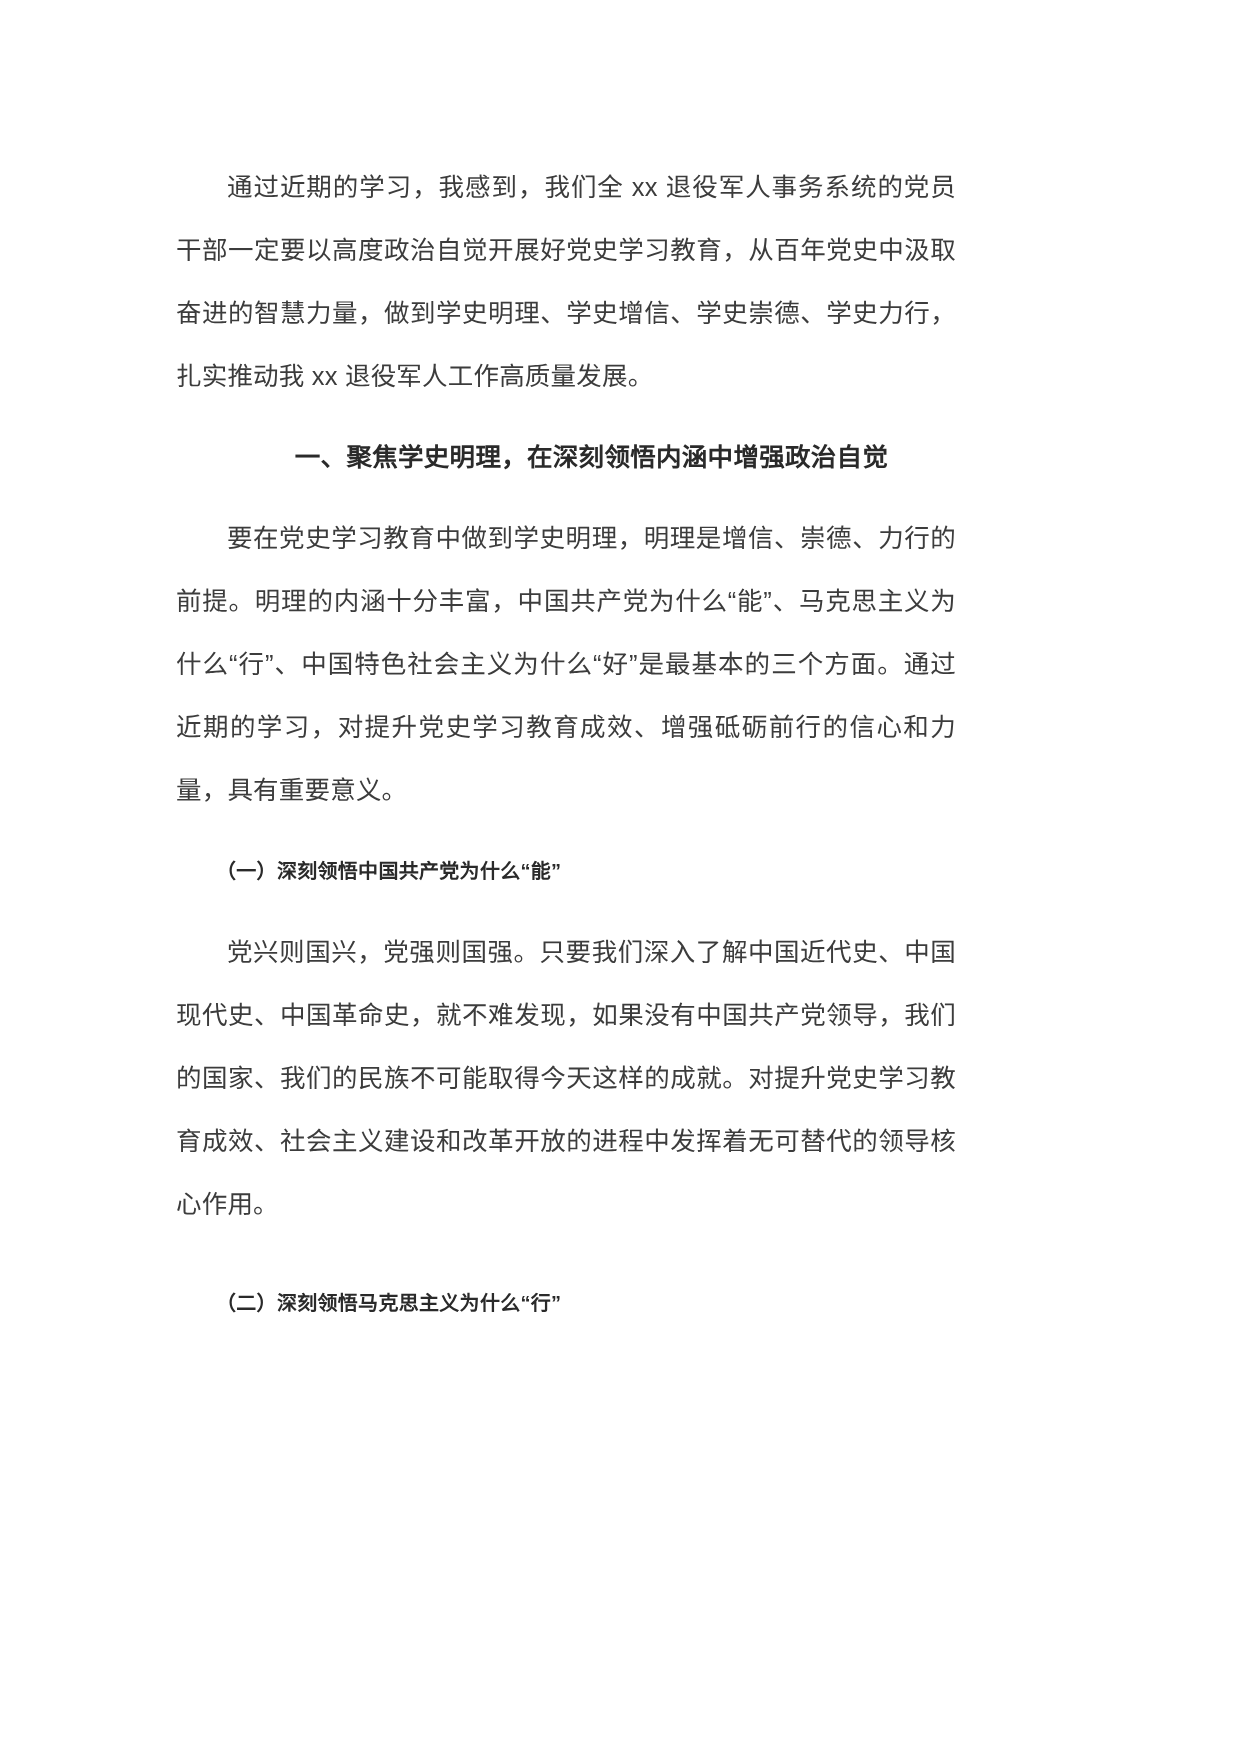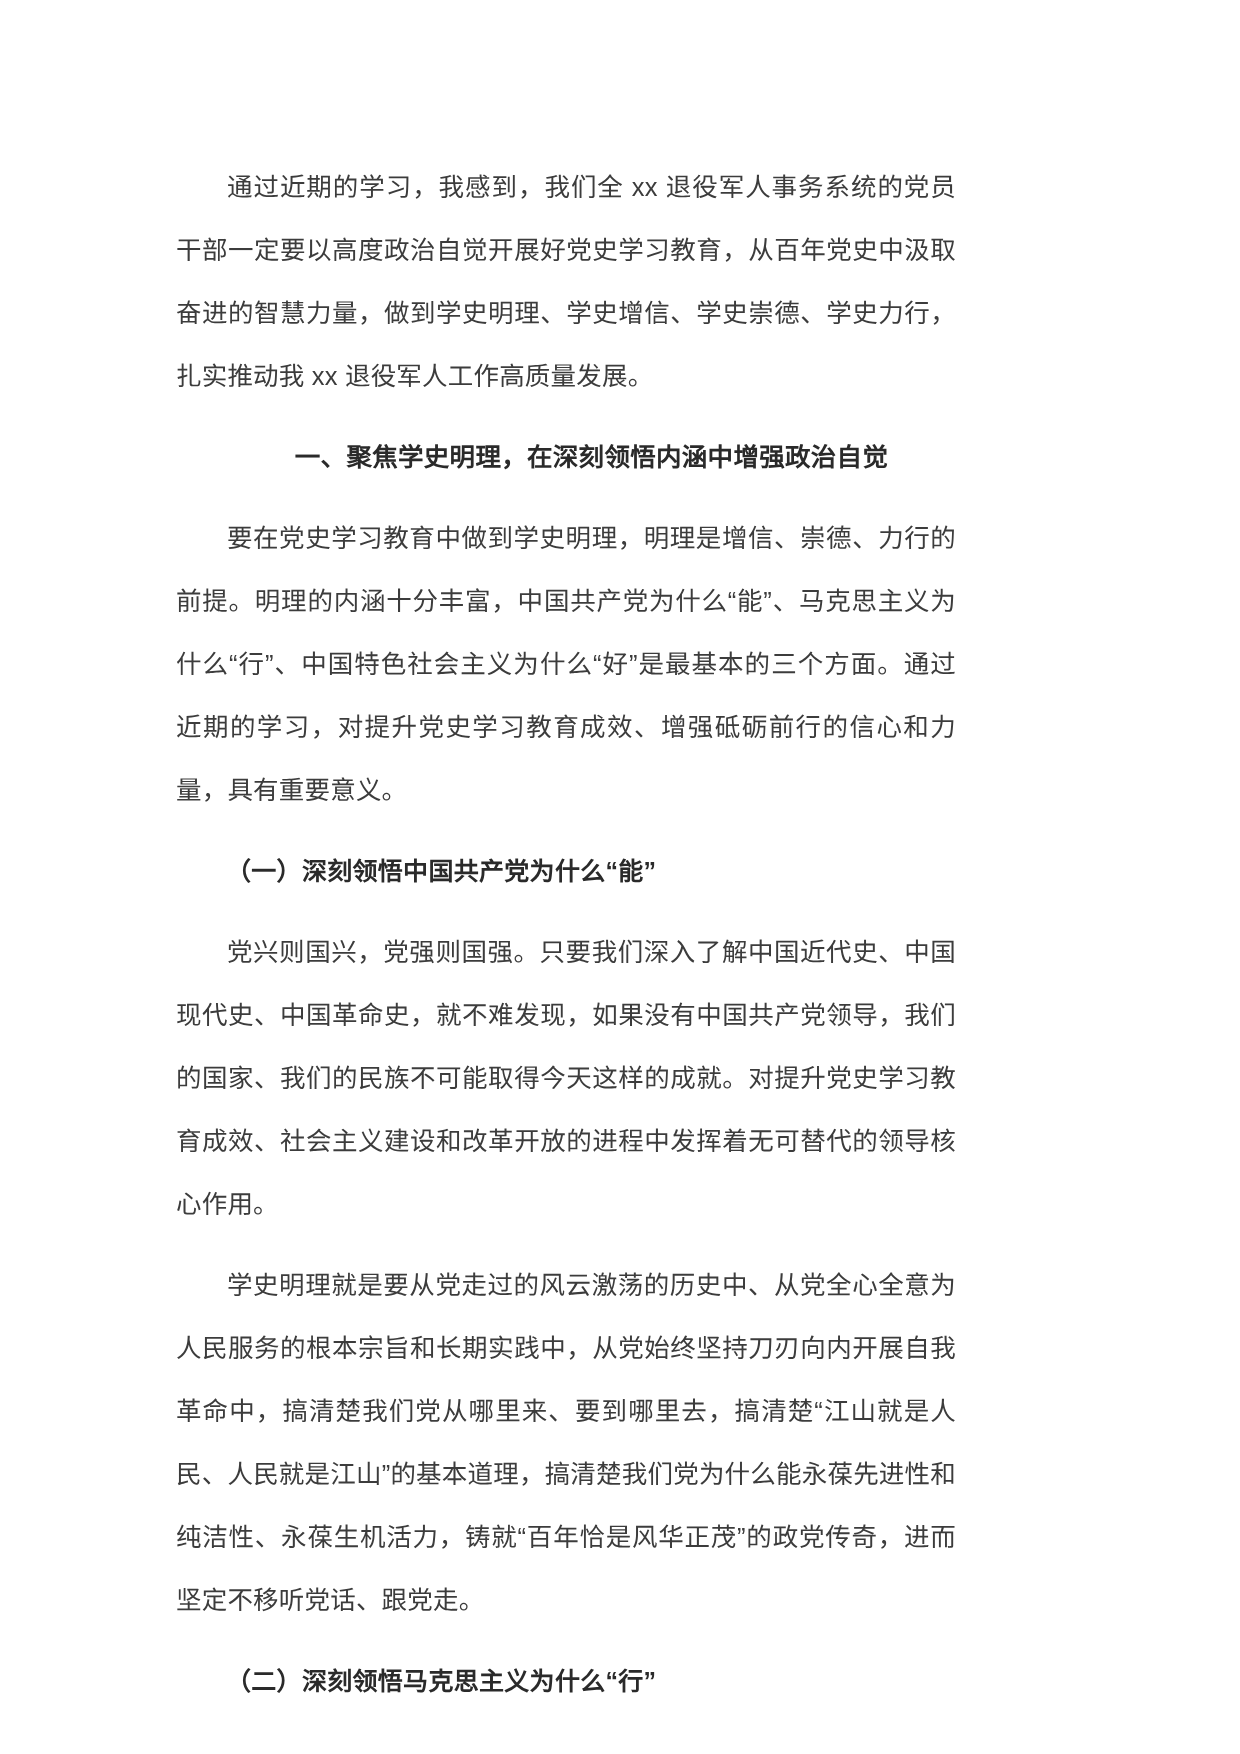--- a/index.html
+++ b/index.html
@@ -47,21 +47,21 @@
     line-height: 63px;
     font-weight: 700;
     color: #2a2a2a;
     text-indent: 2em;
     letter-spacing: 0.3px;
     text-align: center;
   }
   h3.sub-heading {
     margin: 0;
     padding: 0;
-    font-size: 25px;
+    font-size: 20px;
     line-height: 63px;
     font-weight: 700;
     color: #2a2a2a;
     text-indent: 2em;
     letter-spacing: 0.3px;
     text-align: left;
   }
   .spacer-sm { height: 18px; }
 </style>
 </head>
@@ -83,20 +83,19 @@
     <div class="spacer-sm"></div>
 
     <h3 class="sub-heading">（一）深刻领悟中国共产党为什么“能”</h3>
 
     <div class="spacer-sm"></div>
 
     <p class="body-text">党兴则国兴，党强则国强。只要我们深入了解中国近代史、中国现代史、中国革命史，就不难发现，如果没有中国共产党领导，我们的国家、我们的民族不可能取得今天这样的成就。对提升党史学习教育成效、社会主义建设和改革开放的进程中发挥着无可替代的领导核心作用。</p>
 
     <div class="spacer-sm"></div>
 
-    <p class="body-text">学史明理就是要从党走过的风云激荡的历史中、从党全心全意为人民服务的根本宗旨和长期实践中，从党始终坚持刀刃向内开展自我革命中，搞清楚我们党从哪里来、要到哪里去，搞清楚“江山就是人民、人民就是江山”的基本道理，搞清楚我们党为什么能永葆先进性和纯洁性、永葆生机活力，铸就“百年恰是风华正茂”的政党传奇，进而坚定不移听党话、跟党走。</p>
 
     <div class="spacer-sm"></div>
 
     <h3 class="sub-heading">（二）深刻领悟马克思主义为什么“行”</h3>
 
   </div>
 </div>
 
 </body></html>

